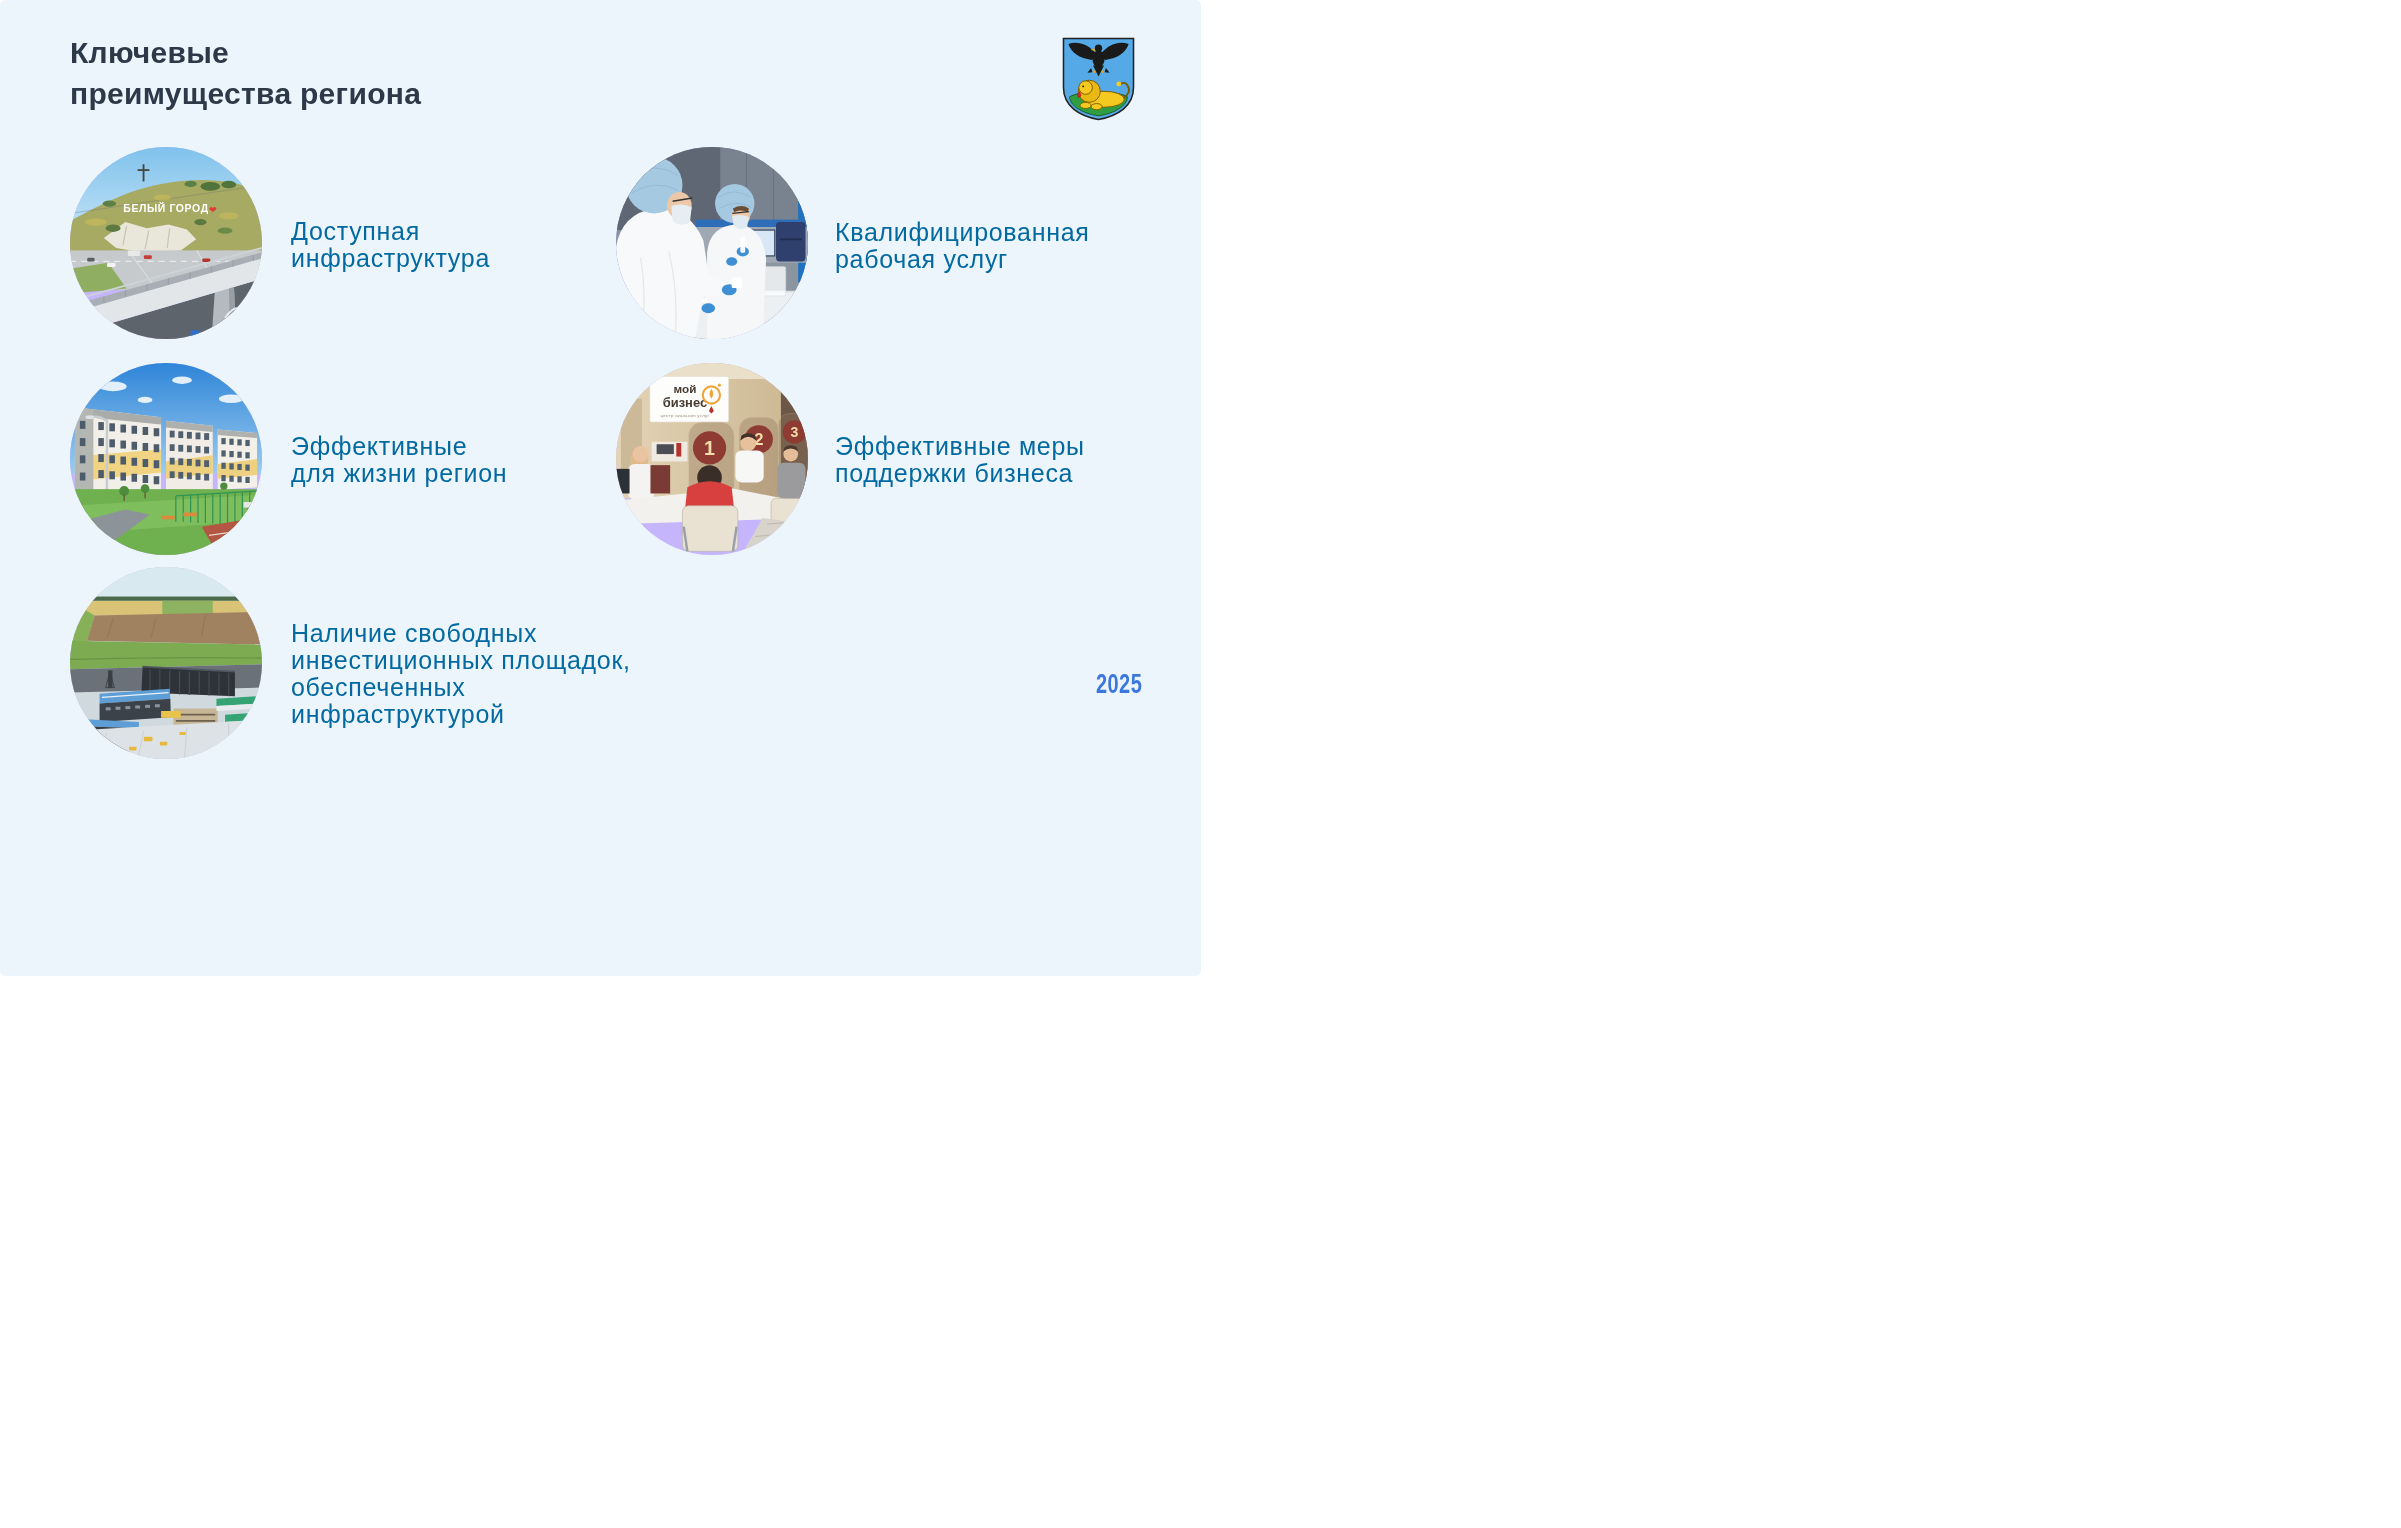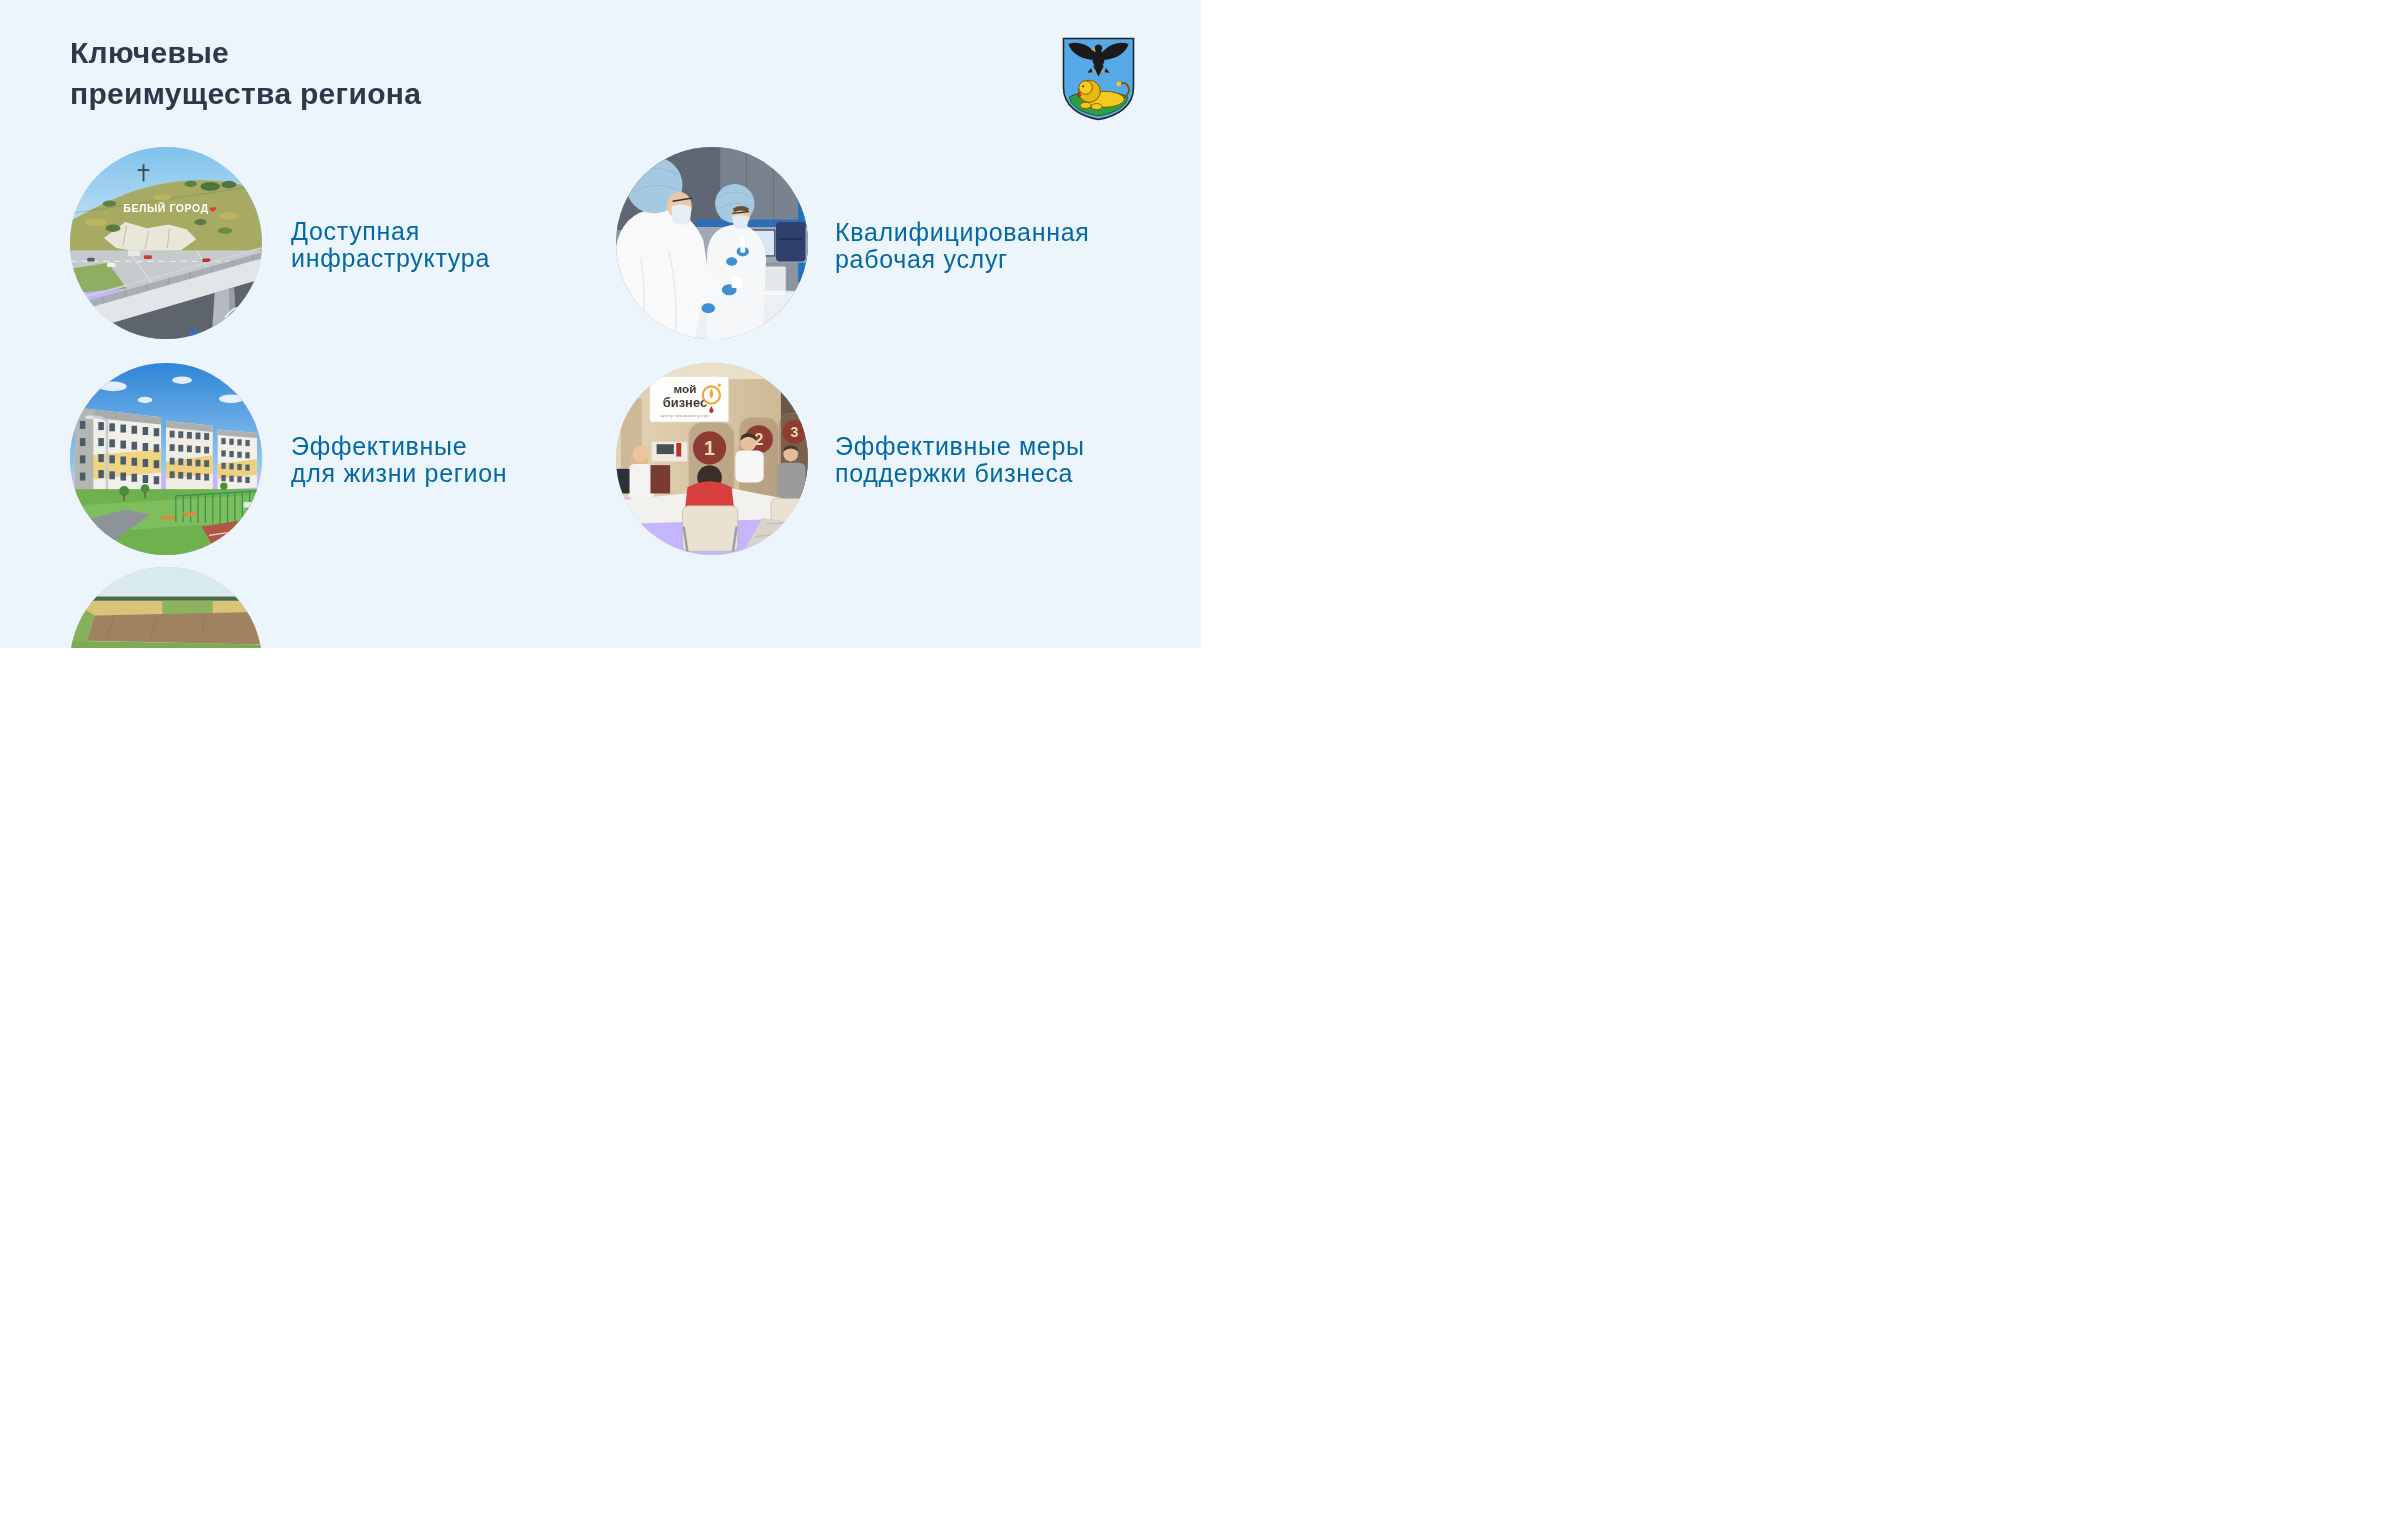--- a/index.html
+++ b/index.html
@@ -1,20 +1,21 @@
 <!DOCTYPE html>
 <html style="font-size:10px"><head>
 <meta charset="utf-8">
 <style>
   html,body{margin:0;padding:0;background:#ffffff;}
   .slide{
-    position:relative;width:1201px;height:648px;overflow:hidden;
+    position:relative;width:1201px;height:976px;overflow:hidden;
     background:#ECF4FC;
     font-family:"Liberation Sans", sans-serif;
     color:#2D3948;
+    border-radius:6px;
   }
   .page-title{
     position:absolute;left:70px;top:32px;margin:0;
     font-size:30px;line-height:41px;font-weight:700;letter-spacing:0.3px;
     color:#2D3948;
   }
   .page-title span{display:block;white-space:nowrap;}
   .emblem{position:absolute;left:1061px;top:36px;width:75px;height:86px;}
   .photo-circle{
     position:absolute;width:192px;height:192px;border-radius:50%;overflow:hidden;
@@ -451,16 +452,22 @@
     <span>рабочая услуг</span>
   </div>
   <div class="caption cap3">
     <span>Эффективные</span>
     <span>для жизни регион</span>
   </div>
   <div class="caption cap4">
     <span>Эффективные меры</span>
     <span>поддержки бизнеса</span>
   </div>
+  <div class="caption cap5">
+    <span>Наличие свободных</span>
+    <span>инвестиционных площадок,</span>
+    <span>обеспеченных</span>
+    <span>инфраструктурой</span>
+  </div>
 
   <div class="year">2025</div>
 </div>
 
 
 </body></html>

